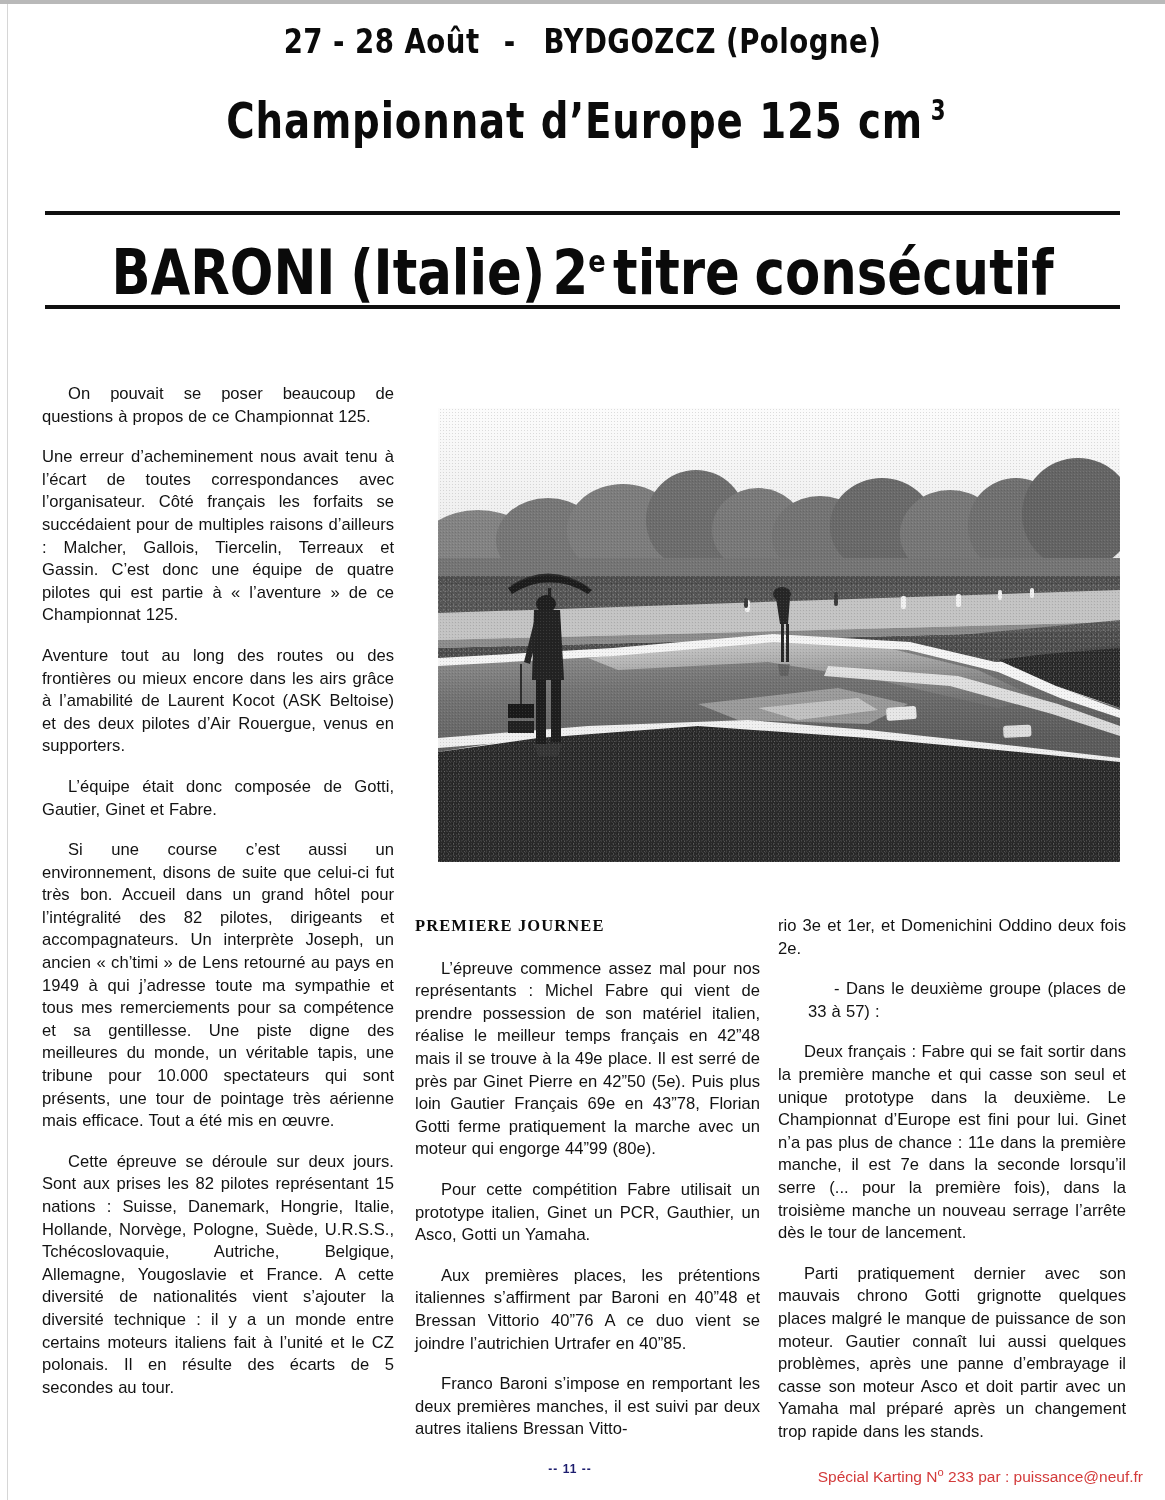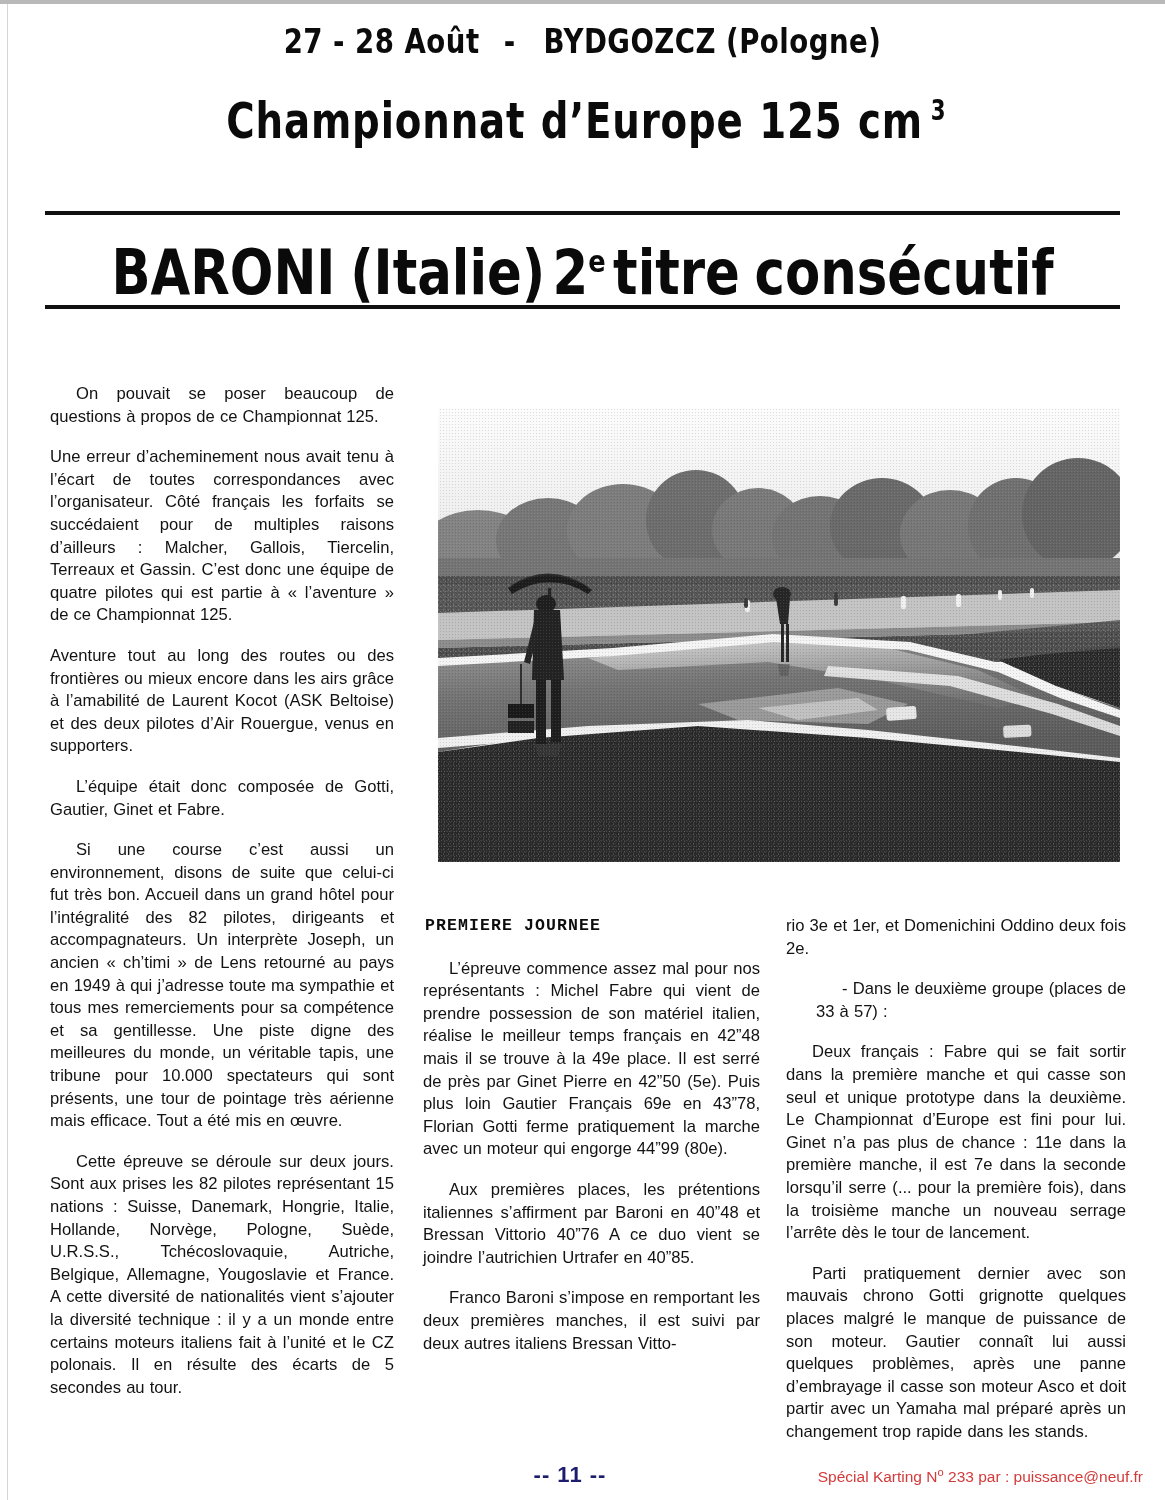--- a/index.html
+++ b/index.html
@@ -112,59 +112,59 @@
     position: absolute;
     font-family: "Liberation Sans", sans-serif;
     font-size: 16.6px;
     line-height: 22.6px;
     color: #121212;
     text-align: justify;
     -webkit-hyphens: none;
     hyphens: none;
   }
   .col p {
-    margin: 0 0 18px 8px;
+    margin: 0 0 18px 0;
     text-indent: 26px;
     text-align: justify;
     word-spacing: 0.5px;
   }
   .col p.noindent { text-indent: 0; }
   .col p:last-child { margin-bottom: 0; }
 
   .col-1 { left: 42px; top: 383px; width: 352px; }
   .col-2 { left: 415px; top: 915px; width: 345px; }
   .col-3 { left: 778px; top: 915px; width: 348px; }
 
   .subhead {
-    font-family: Liberation Mono, monospace;
+    font-family: Liberation Serif, serif;
     font-weight: bold;
     font-size: 16.5px;
     letter-spacing: 1.1px;
-    margin: 0 0 20px 10px;
+    margin: 0 0 20px 0;
     color: #0d0d0d;
   }
 
   
   .dash-para {
     margin: 0 0 18px 0;
     padding-left: 30px;
     text-indent: -14px;
     text-align: left;
   }
 
   
   .page-number {
     position: absolute;
     left: 500px;
     top: 1462px;
     width: 140px;
     text-align: center;
     font-family: "Liberation Sans", sans-serif;
     font-weight: bold;
-    font-size: 22px;
+    font-size: 12px;
     color: #1d1d6e;
     letter-spacing: 1px;
   }
   .credit {
     position: absolute;
     right: 22px;
     top: 1466px;
     font-family: "Liberation Sans", sans-serif;
     font-size: 15.5px;
     color: #d33a3a;
@@ -317,20 +317,21 @@
   <p class="noindent">Aventure tout au long des routes ou des frontières ou mieux encore dans les airs grâce à l’amabilité de Laurent Kocot (ASK Beltoise) et des deux pilotes d’Air Rouergue, venus en supporters.</p>
   <p>L’équipe était donc composée de Gotti, Gautier, Ginet et Fabre.</p>
   <p>Si une course c’est aussi un environnement, disons de suite que celui-ci fut très bon. Accueil dans un grand hôtel pour l’intégralité des 82 pilotes, dirigeants et accompagnateurs. Un interprète Joseph, un ancien « ch’timi » de Lens retourné au pays en 1949 à qui j’adresse toute ma sympathie et tous mes remerciements pour sa compétence et sa gentillesse. Une piste digne des meilleures du monde, un véritable tapis, une tribune pour 10.000 spectateurs qui sont présents, une tour de pointage très aérienne mais efficace. Tout a été mis en œuvre.</p>
   <p>Cette épreuve se déroule sur deux jours. Sont aux prises les 82 pilotes représentant 15 nations : Suisse, Danemark, Hongrie, Italie, Hollande, Norvège, Pologne, Suède, U.R.S.S., Tchécoslovaquie, Autriche, Belgique, Allemagne, Yougoslavie et France. A cette diversité de nationalités vient s’ajouter la diversité technique : il y a un monde entre certains moteurs italiens fait à l’unité et le CZ polonais. Il en résulte des écarts de 5 secondes au tour.</p>
 
 </div>
 
 <div class="col col-2">
   <div class="subhead">PREMIERE JOURNEE</div>
   <p>L’épreuve commence assez mal pour nos représentants : Michel Fabre qui vient de prendre possession de son matériel italien, réalise le meilleur temps français en 42”48 mais il se trouve à la 49e place. Il est serré de près par Ginet Pierre en 42”50 (5e). Puis plus loin Gautier Français 69e en 43”78, Florian Gotti ferme pratiquement la marche avec un moteur qui engorge 44”99 (80e).</p>
+  <p>Pour cette compétition Fabre utilisait un prototype italien, Ginet un PCR, Gauthier, un Asco, Gotti un Yamaha.</p>
   <p>Aux premières places, les prétentions italiennes s’affirment par Baroni en 40”48 et Bressan Vittorio 40”76 A ce duo vient se joindre l’autrichien Urtrafer en 40”85.</p>
   <p>Franco Baroni s’impose en remportant les deux premières manches, il est suivi par deux autres italiens Bressan Vitto-</p>
 </div>
 
 <div class="col col-3">
   <p class="noindent">rio 3e et 1er, et Domenichini Oddino deux fois 2e.</p>
   <p class="dash-para">- Dans le deuxième groupe (places de 33 à 57) :</p>
   <p>Deux français : Fabre qui se fait sortir dans la première manche et qui casse son seul et unique prototype dans la deuxième. Le Championnat d’Europe est fini pour lui. Ginet n’a pas plus de chance : 11e dans la première manche, il est 7e dans la seconde lorsqu’il serre (... pour la première fois), dans la troisième manche un nouveau serrage l’arrête dès le tour de lancement.</p>
   <p>Parti pratiquement dernier avec son mauvais chrono Gotti grignotte quelques places malgré le manque de puissance de son moteur. Gautier connaît lui aussi quelques problèmes, après une panne d’embrayage il casse son moteur Asco et doit partir avec un Yamaha mal préparé après un changement trop rapide dans les stands.</p>
 </div>

